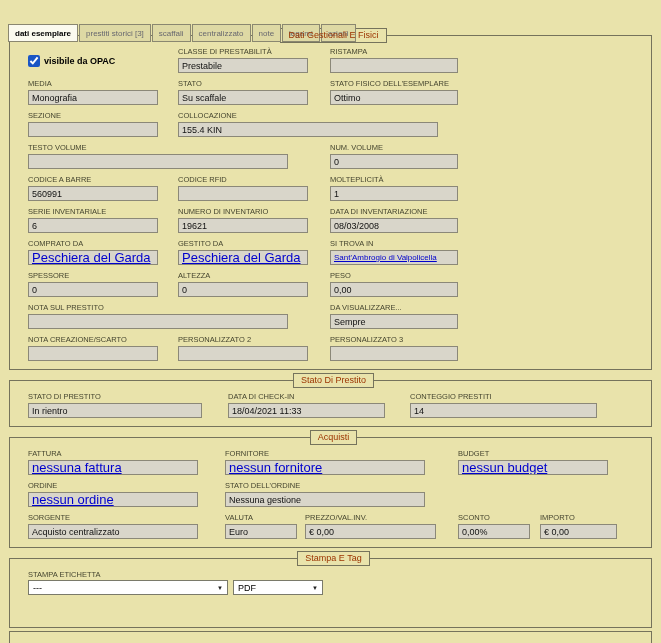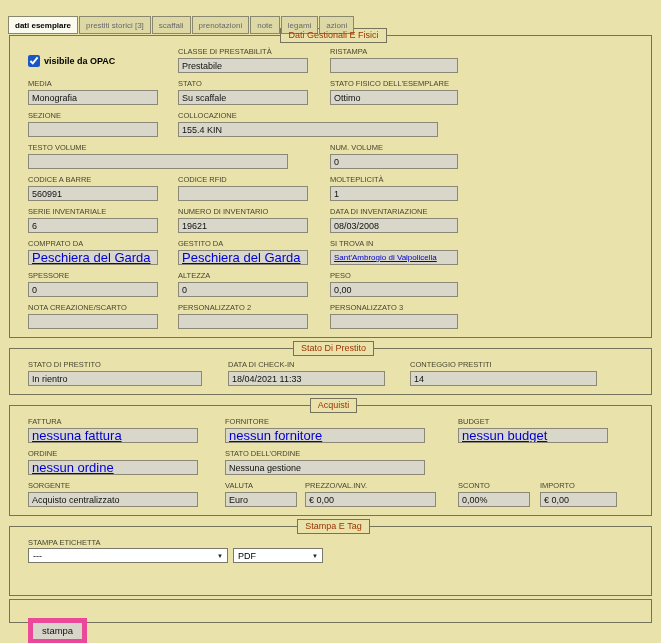--- a/index.html
+++ b/index.html
@@ -4,21 +4,21 @@
 <style>
   *{box-sizing:border-box;margin:0;padding:0}
   html,body{width:661px;height:643px}
   body{
     background:#e9e3ab;
     font-family:"Liberation Sans", sans-serif;
     overflow:hidden;
     position:relative;
   }
   
-  .tabbar{display:flex;align-items:center;padding:24px 0 0 8px;height:25px}
+  .tabbar{display:flex;align-items:flex-start;padding:24px 0 0 8px;height:25px}
   .tab{
     font-size:8px;color:#68686f;background:#ded9a4;
     border:1px solid #8a8770;padding:4px 6px 3px;margin-right:1px;
     cursor:pointer;white-space:nowrap;
   }
   .tab.active{background:#fbfaee;color:#000;font-weight:bold}
   
   fieldset{
     border:1px solid #75735c;
     margin:3px 9px 0 9px;
@@ -60,21 +60,21 @@
     font-family:inherit;cursor:pointer;margin-top:48px;
   }
 </style>
 </head>
 <body>
 
 <div class="tabbar">
   <div class="tab active">dati esemplare</div>
   <div class="tab">prestiti storici [3]</div>
   <div class="tab">scaffali</div>
-  <div class="tab">prenotazioni</div>
+  <div class="tab">centralizzato</div>
   <div class="tab">note</div>
   <div class="tab">legami</div>
   <div class="tab">azioni</div>
 </div>
 
 <fieldset>
   <legend>Dati Gestionali E Fisici</legend>
 
   <div class="row">
     <div class="fld" style="left:0;top:11px">
@@ -189,20 +189,30 @@
     <div class="fld" style="left:150px;width:130px">
       <span class="lbl">ALTEZZA</span>
       <div class="box">0</div>
     </div>
     <div class="fld" style="left:302px;width:128px">
       <span class="lbl">PESO</span>
       <div class="box">0,00</div>
     </div>
   </div>
 
+  <div class="row">
+    <div class="fld" style="left:0;width:260px">
+      <span class="lbl">NOTA SUL PRESTITO</span>
+      <div class="box"></div>
+    </div>
+    <div class="fld" style="left:302px;width:128px">
+      <span class="lbl">DA VISUALIZZARE...</span>
+      <div class="box">Sempre</div>
+    </div>
+  </div>
 
   <div class="row">
     <div class="fld" style="left:0;width:130px">
       <span class="lbl">NOTA CREAZIONE/SCARTO</span>
       <div class="box"></div>
     </div>
     <div class="fld" style="left:150px;width:130px">
       <span class="lbl">PERSONALIZZATO 2</span>
       <div class="box"></div>
     </div>

